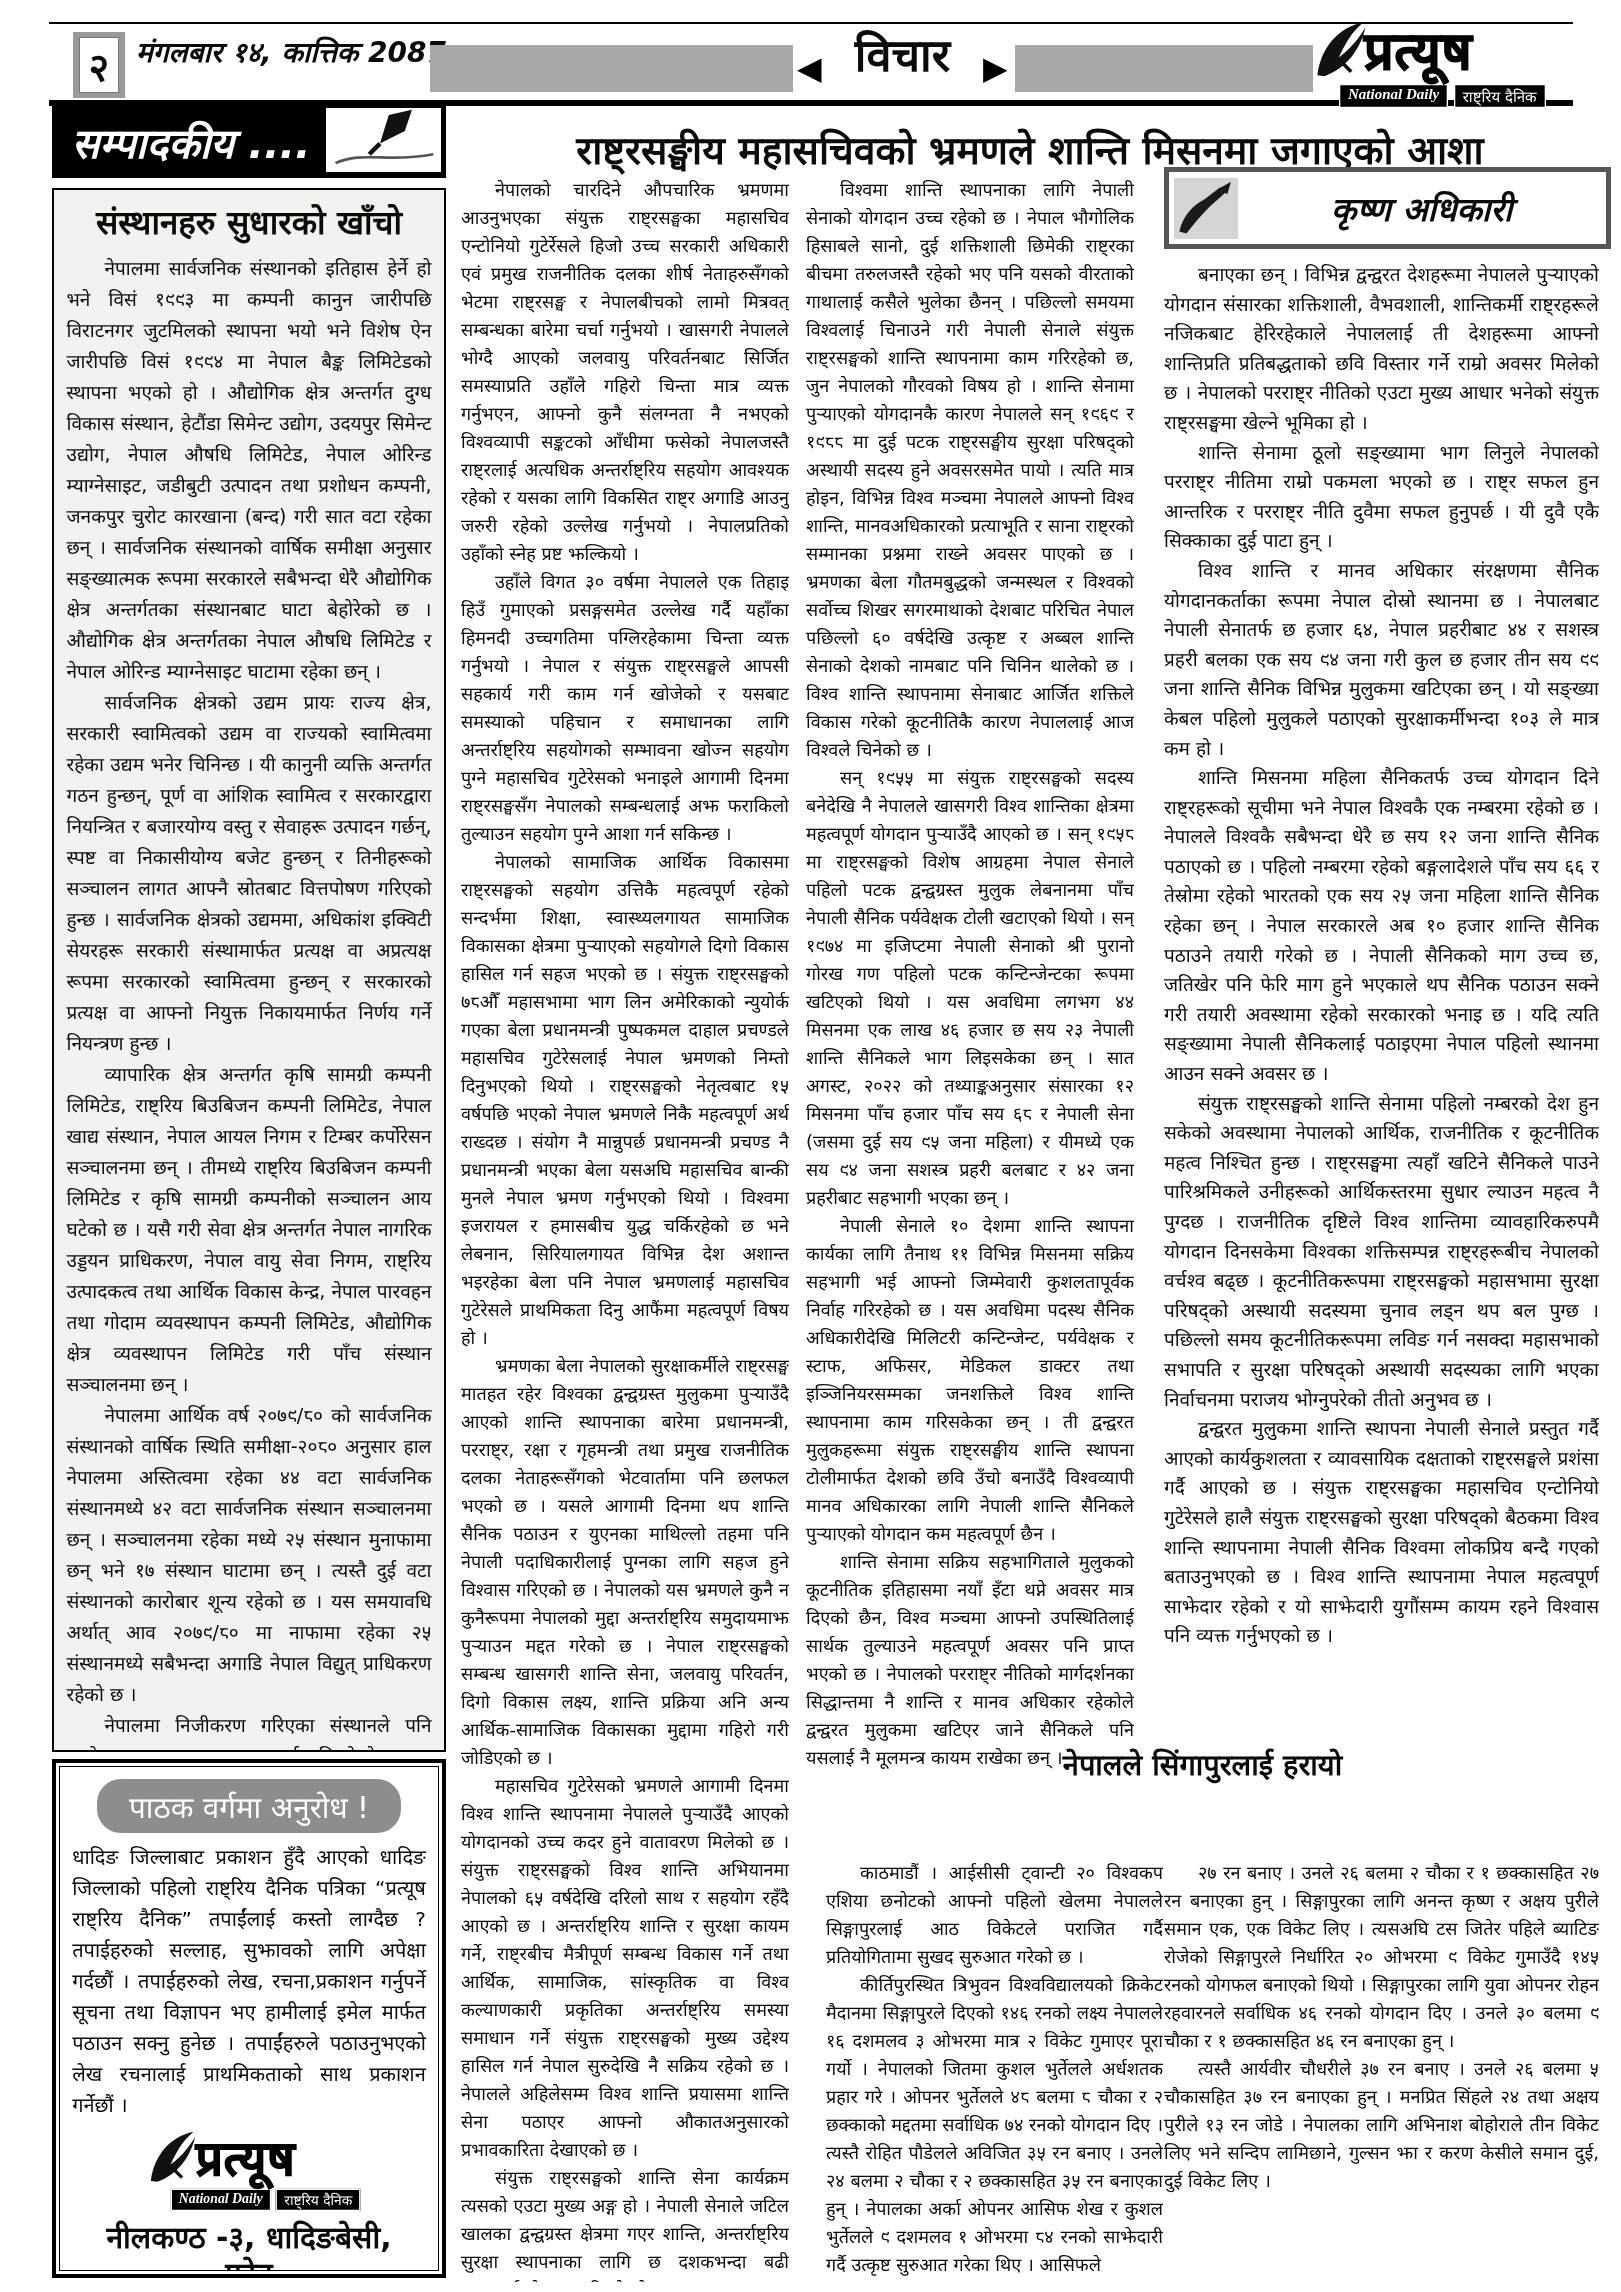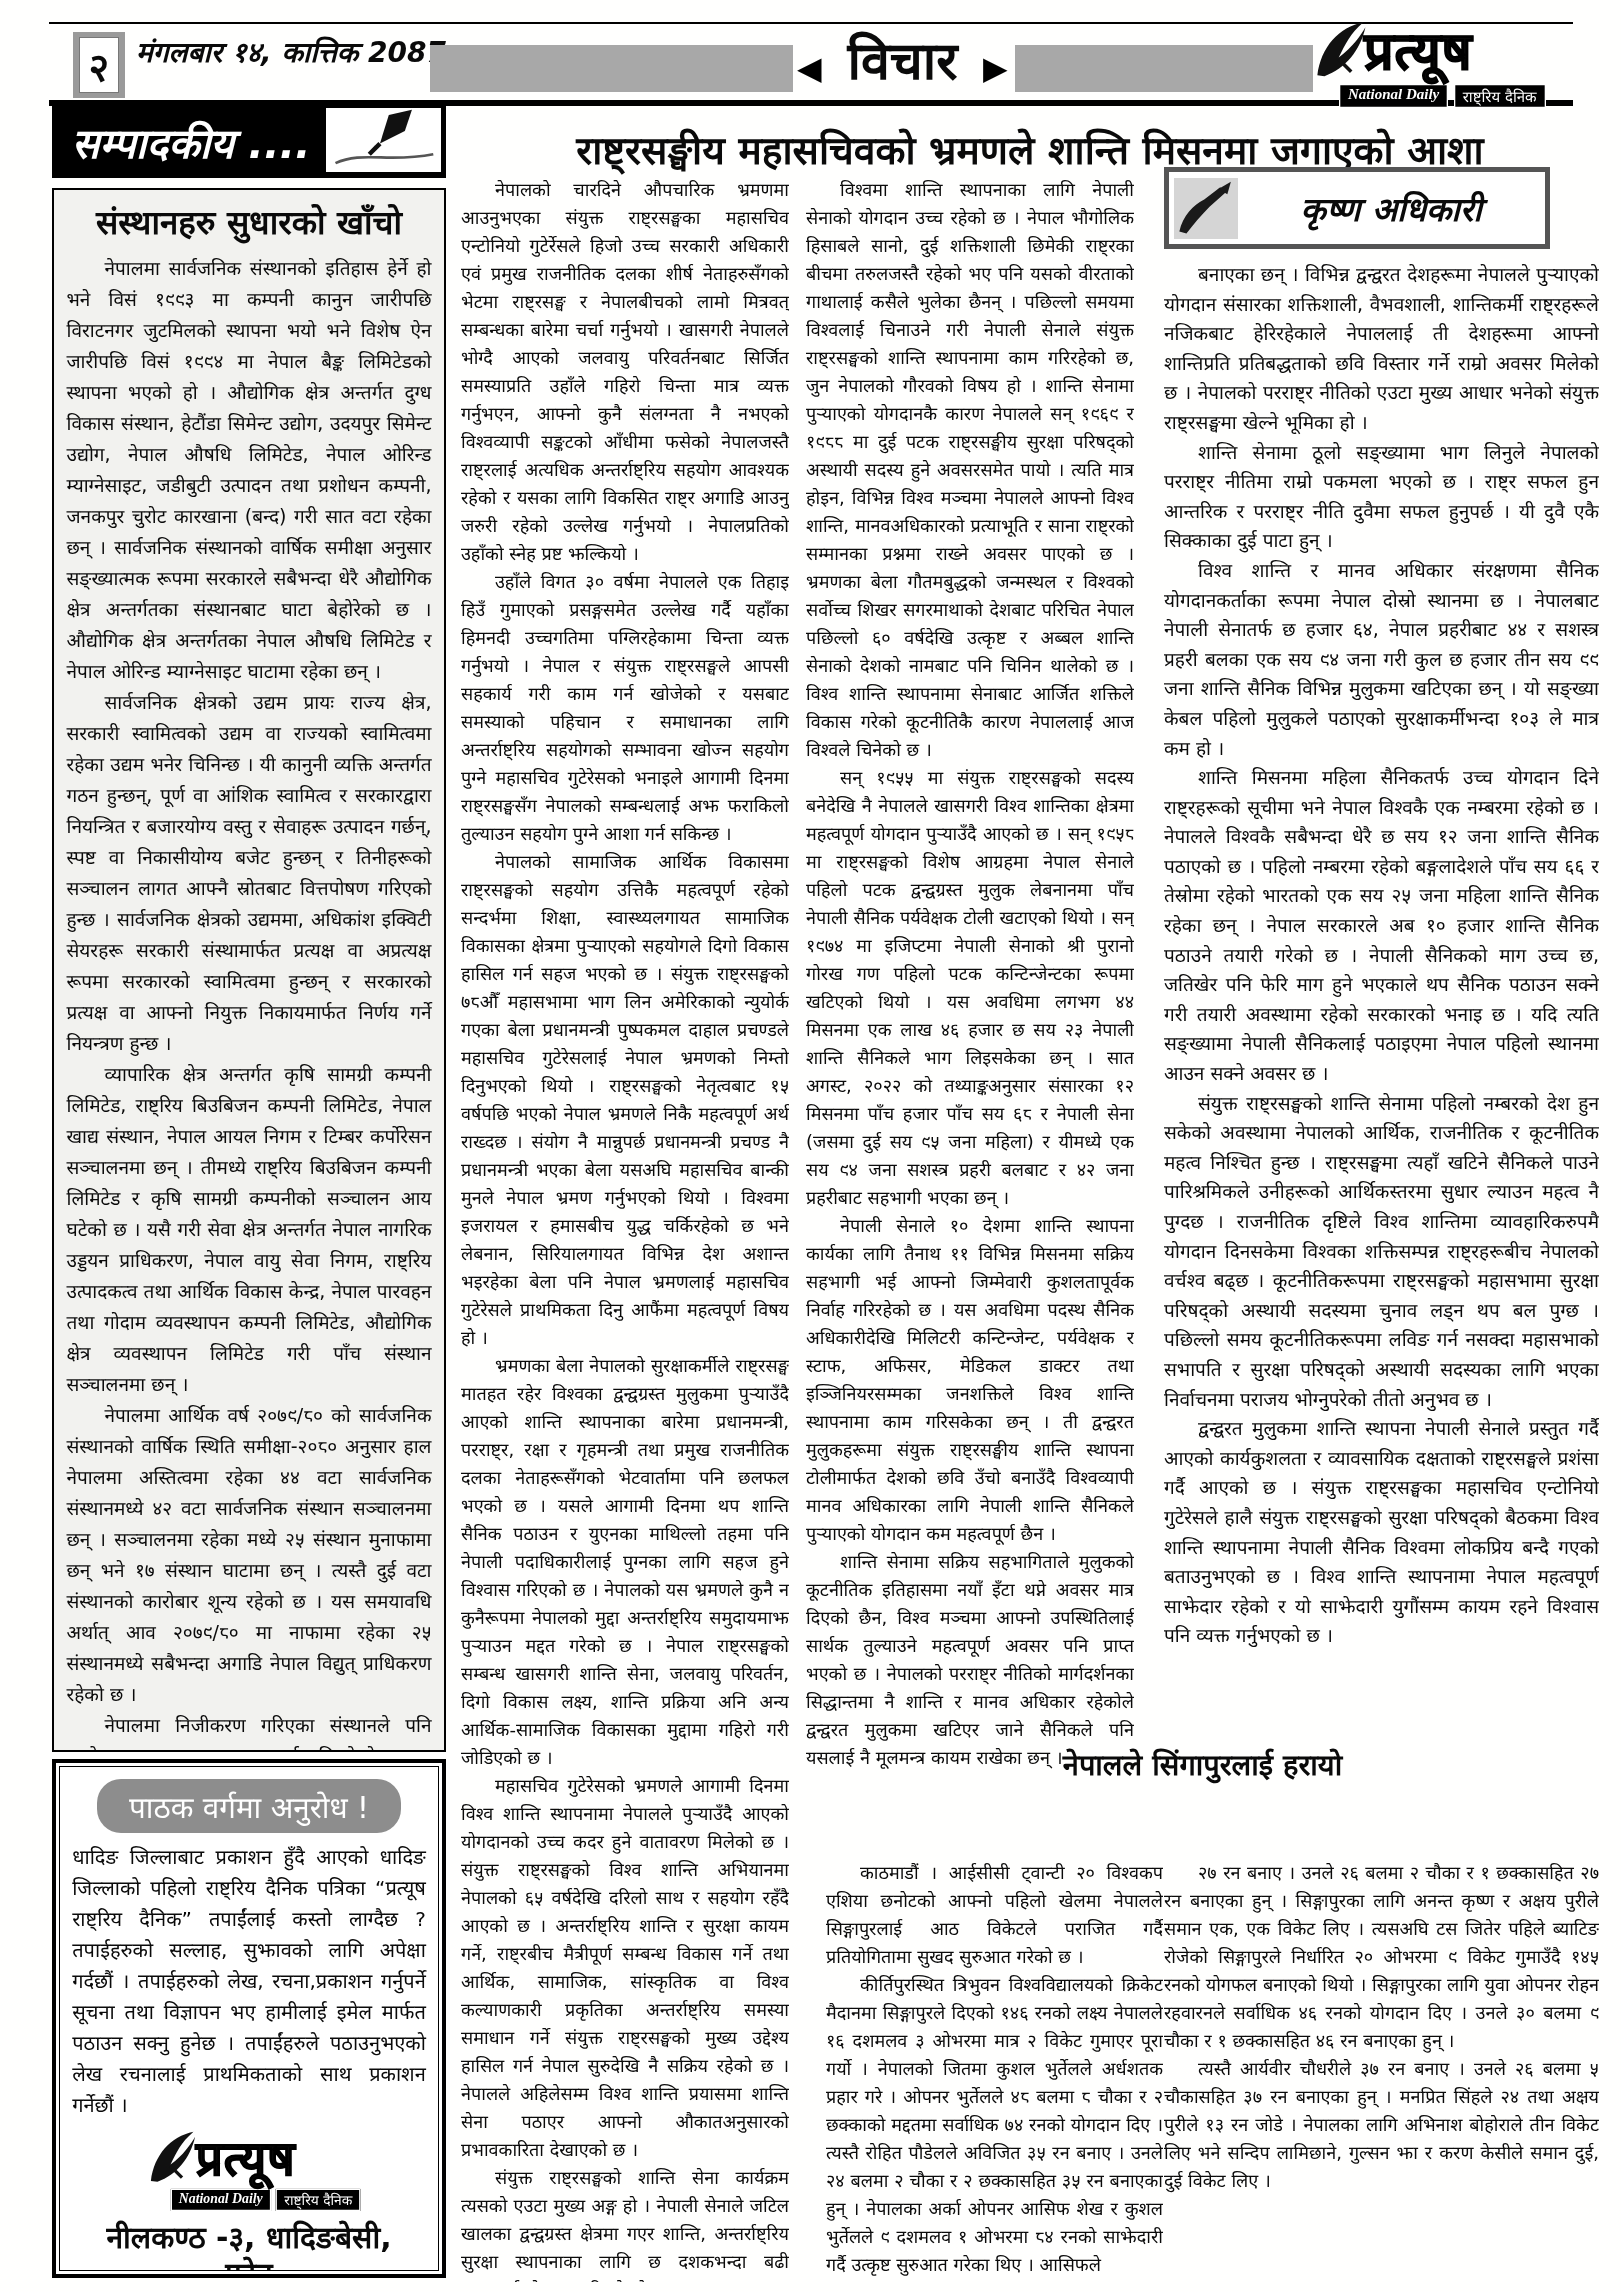--- a/index.html
+++ b/index.html
@@ -17,21 +17,21 @@
   #date-np{left:136px;top:32px;font-size:28px;font-weight:bold;font-style:italic;white-space:nowrap;}
   #date-en{left:136px;top:66px;font-size:26px;font-style:italic;
     font-family:"Liberation Serif",serif;white-space:nowrap;margin-top:36px;}
   .graybar{top:45px;height:47px;background:#a8a8a8;}
   #bar-left{left:430px;width:363px;}
   #bar-right{left:1015px;width:298px;}
   .arrow{top:43px;font-size:32px;line-height:50px;color:#000;}
   #arrow-left{left:797px;}
   #arrow-right{left:983px;}
   #section-title{left:822px;top:23px;width:161px;text-align:center;
-    font-size:52px;font-weight:bold;}
+    font-size:45px;font-weight:bold;}
   
   .masthead{width:296px;}
   #masthead-top{left:1312px;top:19.7px;}
   .m-row{position:relative;height:59px;}
   .m-title{position:absolute;left:52px;top:-7.2px;font-size:52px;font-weight:bold;
     letter-spacing:0.9px;-webkit-text-stroke:1.3px #000;}
   .m-feather{position:absolute;left:0;top:0;}
   .m-tags{display:flex;gap:5.4px;margin-top:5.4px;margin-left:27px;}
   .m-tag{background:#000;color:#fff;font-size:15px;padding:1.8px 9px;
     box-shadow:inset 0 0 0 1.3px #fff;white-space:nowrap;}
@@ -48,21 +48,21 @@
   
   #main-headline{left:457px;top:122px;width:1146px;text-align:center;
     font-size:39px;font-weight:bold;white-space:nowrap;}
   .newscol{overflow:hidden;}
   .newscol p{margin:0;text-indent:34px;text-align:justify;}
   #col1{left:461px;top:176px;width:328px;height:2106px;}
   #col1 p,#col2 p{font-size:18px;line-height:28px;}
   #col2{left:806px;top:176px;width:328px;height:1610px;}
   #col3{left:1164px;top:260px;width:435px;height:1526px;}
   #col3 p{font-size:19px;line-height:29.6px;}
-  #author-box{left:1164px;top:167px;width:386px;height:82px;border:5.4px solid #555;
+  #author-box{left:1164px;top:167px;width:447px;height:82px;border:5.4px solid #555;
     background:#fff;box-sizing:border-box;display:flex;align-items:center;}
   #author-img{width:64px;height:61px;margin-left:4.5px;background:#d8d8d8;flex:none;}
   #author-name{flex:1;text-align:center;font-size:33px;font-weight:bold;font-style:italic;}
   
   #sports-headline{left:806px;top:1744px;width:793px;text-align:center;
     font-size:29px;font-weight:bold;}
   #sports-col1{left:806px;top:1859px;width:337px;height:419px;margin-left:20px;}
   #sports-col2{left:1164px;top:1859px;width:435px;height:419px;}
   #sports-col1 p,#sports-col2 p{font-size:18px;line-height:28px;}
   

